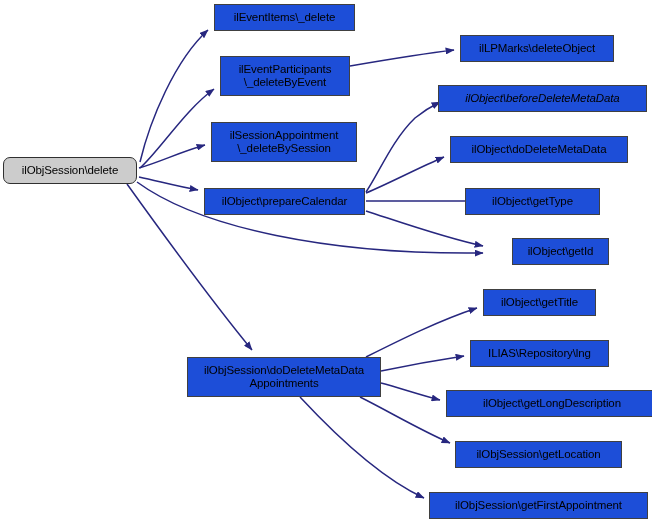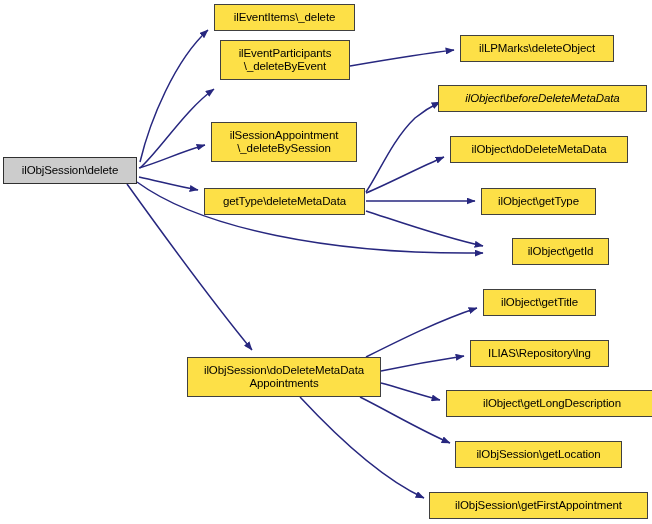--- a/index.html
+++ b/index.html
@@ -8,21 +8,21 @@
     width:652px;height:524px;
     background:#ffffff;
     font-family:"Liberation Sans", sans-serif;
     overflow:hidden;
   }
   #edges{position:absolute;left:0;top:0;width:652px;height:524px;}
   .node{
     position:absolute;
     box-sizing:border-box;
     border:1px solid #404040;
-    background:#fde047;
+    background:#1d4ed8;
     color:#000000;
     font-size:11.5px;
     line-height:13px;
     display:flex;
     align-items:center;
     justify-content:center;
     text-align:center;
     white-space:pre-line;
     letter-spacing:-0.1px;
   }
@@ -53,33 +53,33 @@
         <path d="M 366,211 C 400,222 445,238 483,246" marker-end="url(#arrow)"></path>
         <path d="M 366,357 C 400,340 440,320 477,308" marker-end="url(#arrow)"></path>
         <path d="M 381,371 C 405,366 438,360 464,356" marker-end="url(#arrow)"></path>
         <path d="M 381,383 C 400,388 420,395 440,400" marker-end="url(#arrow)"></path>
         <path d="M 360,397 C 390,412 420,430 450,443" marker-end="url(#arrow)"></path>
         <path d="M 300,397 C 340,440 385,480 424,498" marker-end="url(#arrow)"></path>
       </g>
   </svg>
 
   <div id="node-layer">
-      <div class="node root" style="left: 3px; top: 157px; width: 134px; height: 27px;">ilObjSession\delete</div>
+      <div class="node root" style="left: 3px; top: 157px; width: 134px; height: 27px; border-radius: 7px;">ilObjSession\delete</div>
       <div class="node" style="left: 214px; top: 4px; width: 141px; height: 27px;">ilEventItems\_delete</div>
-      <div class="node" style="left: 220px; top: 40px; width: 130px; height: 40px;">ilEventParticipants
+      <div class="node" style="left: 220px; top: 56px; width: 130px; height: 40px;">ilEventParticipants
 \_deleteByEvent</div>
       <div class="node" style="left: 211px; top: 122px; width: 146px; height: 40px;">ilSessionAppointment
 \_deleteBySession</div>
-      <div class="node" style="left: 204px; top: 188px; width: 161px; height: 27px;">getType\deleteMetaData</div>
+      <div class="node" style="left: 204px; top: 188px; width: 161px; height: 27px;">ilObject\prepareCalendar</div>
       <div class="node" style="left: 187px; top: 357px; width: 194px; height: 40px;">ilObjSession\doDeleteMetaData
 Appointments</div>
       <div class="node" style="left: 460px; top: 35px; width: 154px; height: 27px;">ilLPMarks\deleteObject</div>
       <div class="node" style="left: 438px; top: 85px; width: 209px; height: 27px; font-style: italic;">ilObject\beforeDeleteMetaData</div>
       <div class="node" style="left: 450px; top: 136px; width: 178px; height: 27px;">ilObject\doDeleteMetaData</div>
-      <div class="node" style="left: 481px; top: 188px; width: 115px; height: 27px; text-align: right;">ilObject\getType</div>
+      <div class="node" style="left: 465px; top: 188px; width: 135px; height: 27px; text-align: right;">ilObject\getType</div>
       <div class="node" style="left: 512px; top: 238px; width: 97px; height: 27px;">ilObject\getId</div>
       <div class="node" style="left: 483px; top: 289px; width: 113px; height: 27px;">ilObject\getTitle</div>
       <div class="node" style="left: 470px; top: 340px; width: 139px; height: 27px;">ILIAS\Repository\lng</div>
       <div class="node" style="left: 446px; top: 390px; width: 212px; height: 27px;">ilObject\getLongDescription</div>
       <div class="node" style="left: 455px; top: 441px; width: 167px; height: 27px;">ilObjSession\getLocation</div>
       <div class="node" style="left: 429px; top: 492px; width: 219px; height: 27px;">ilObjSession\getFirstAppointment</div>
     </div>
 
 </div>
 

